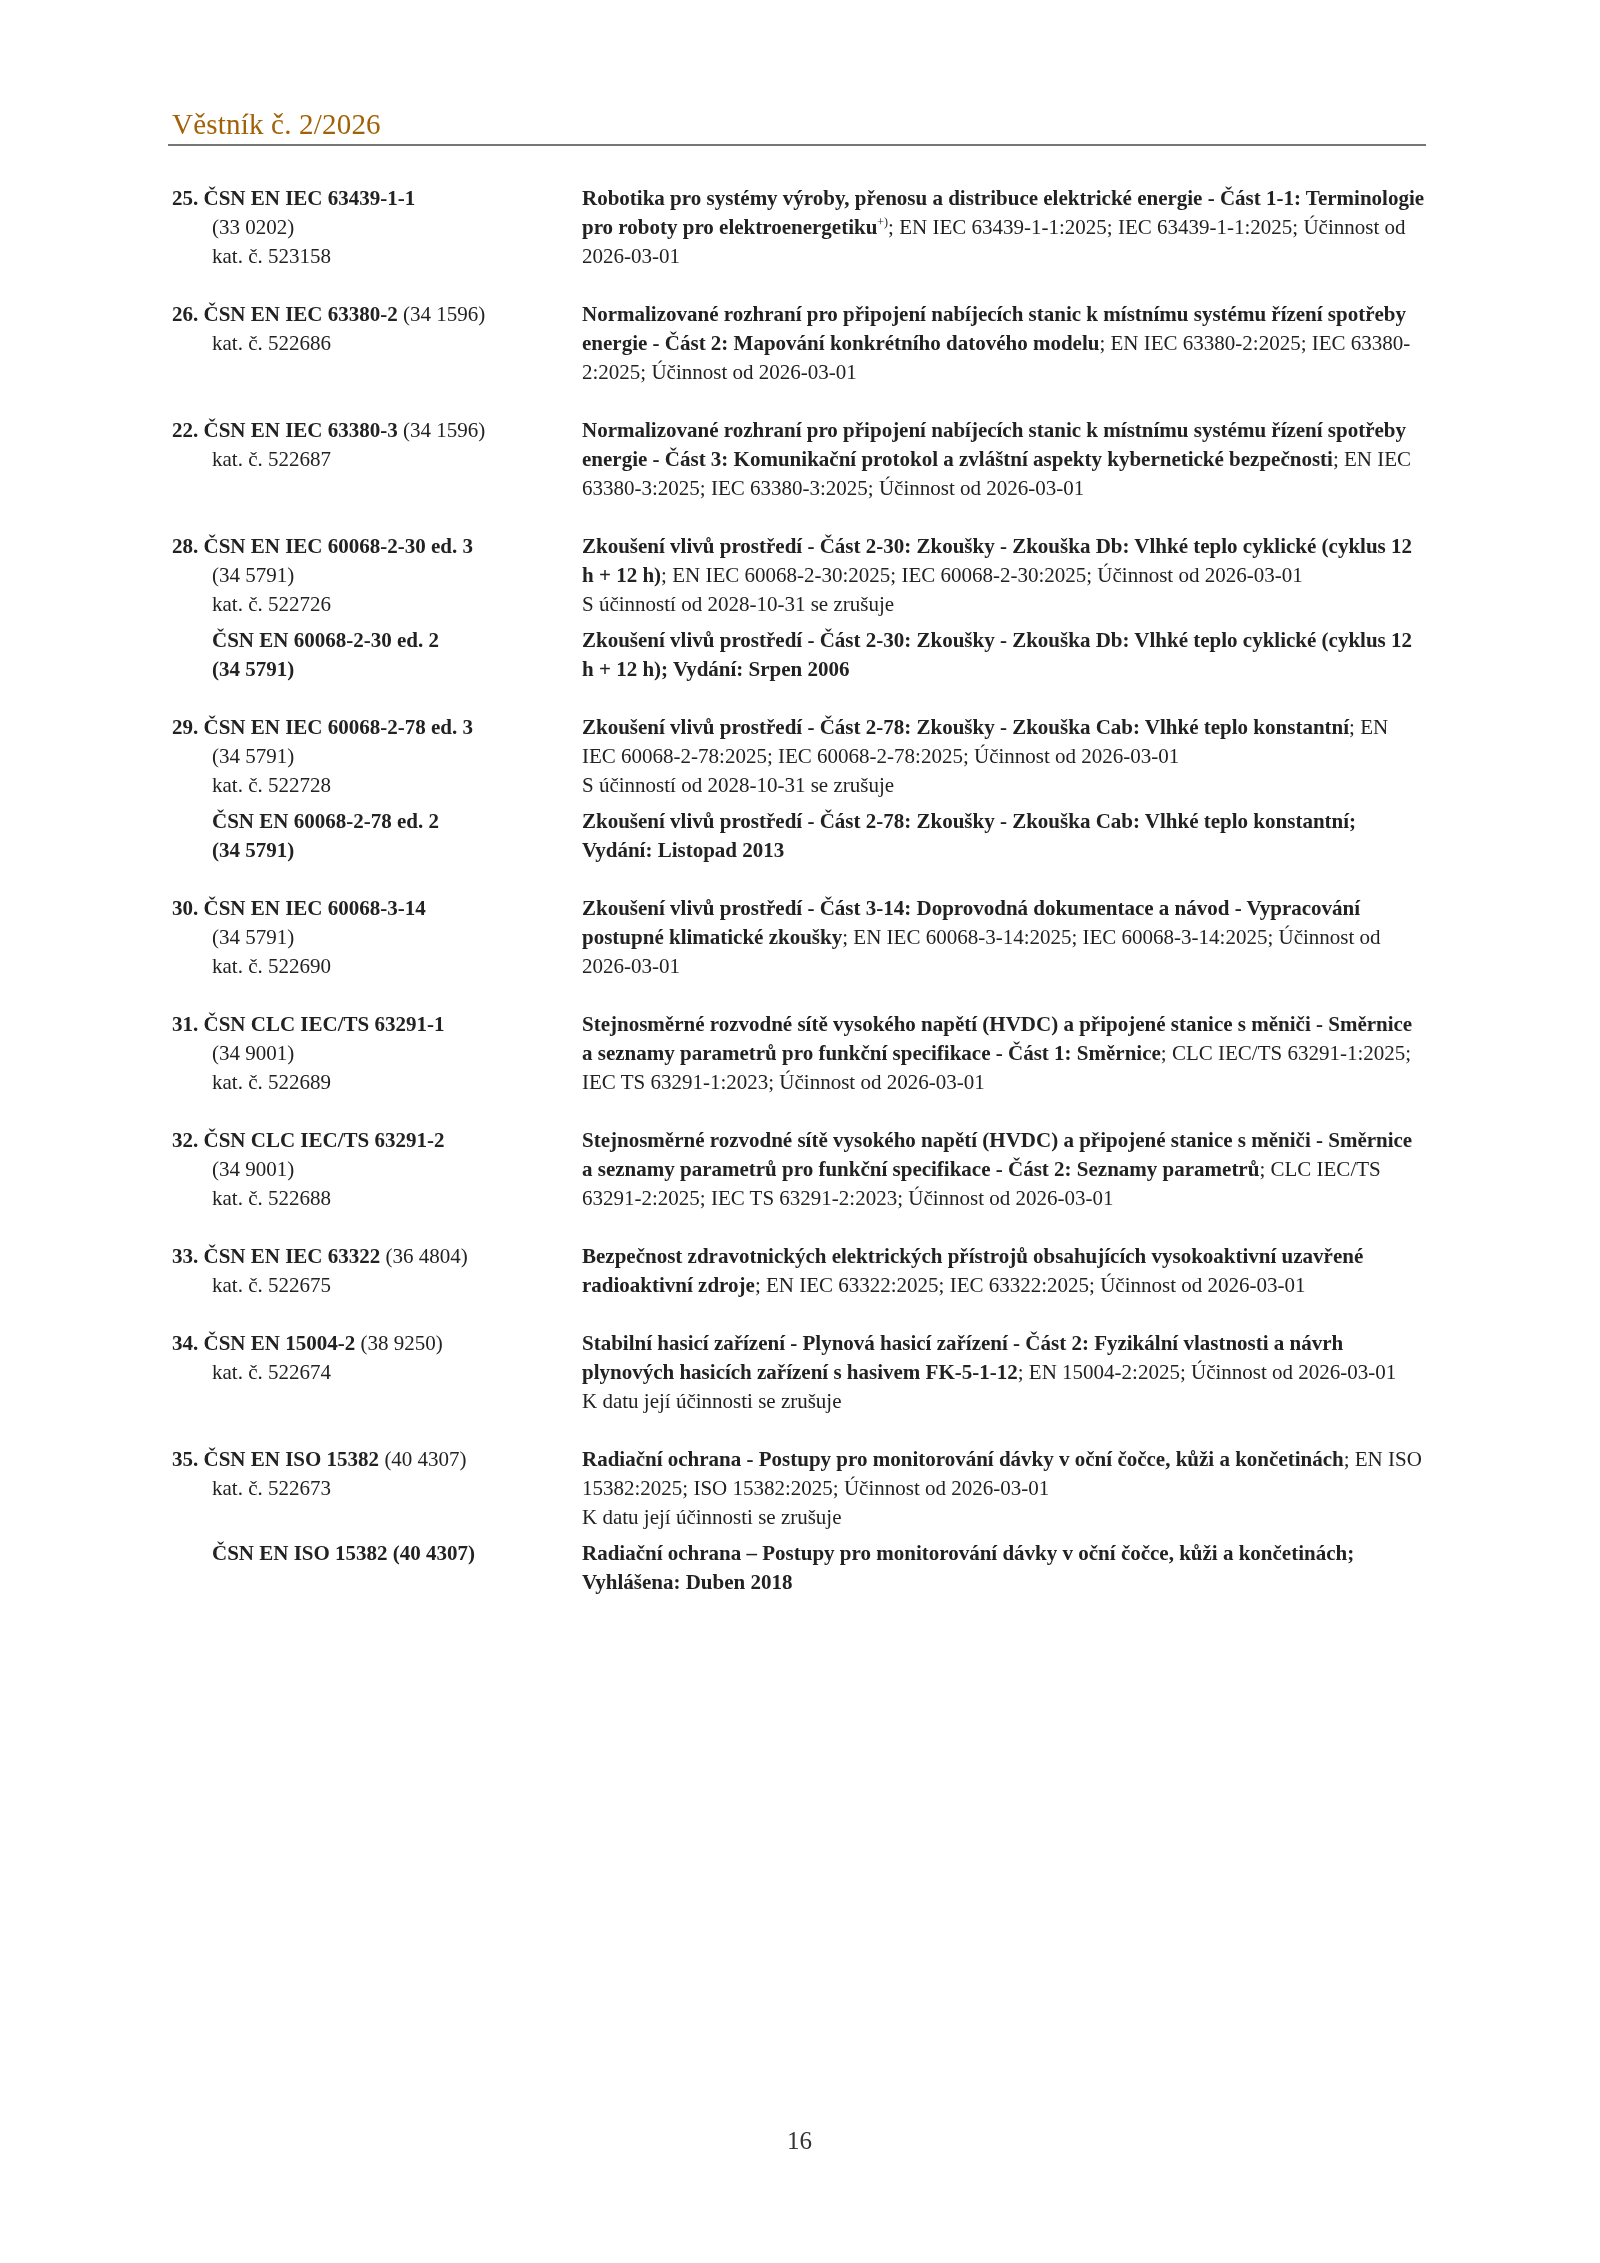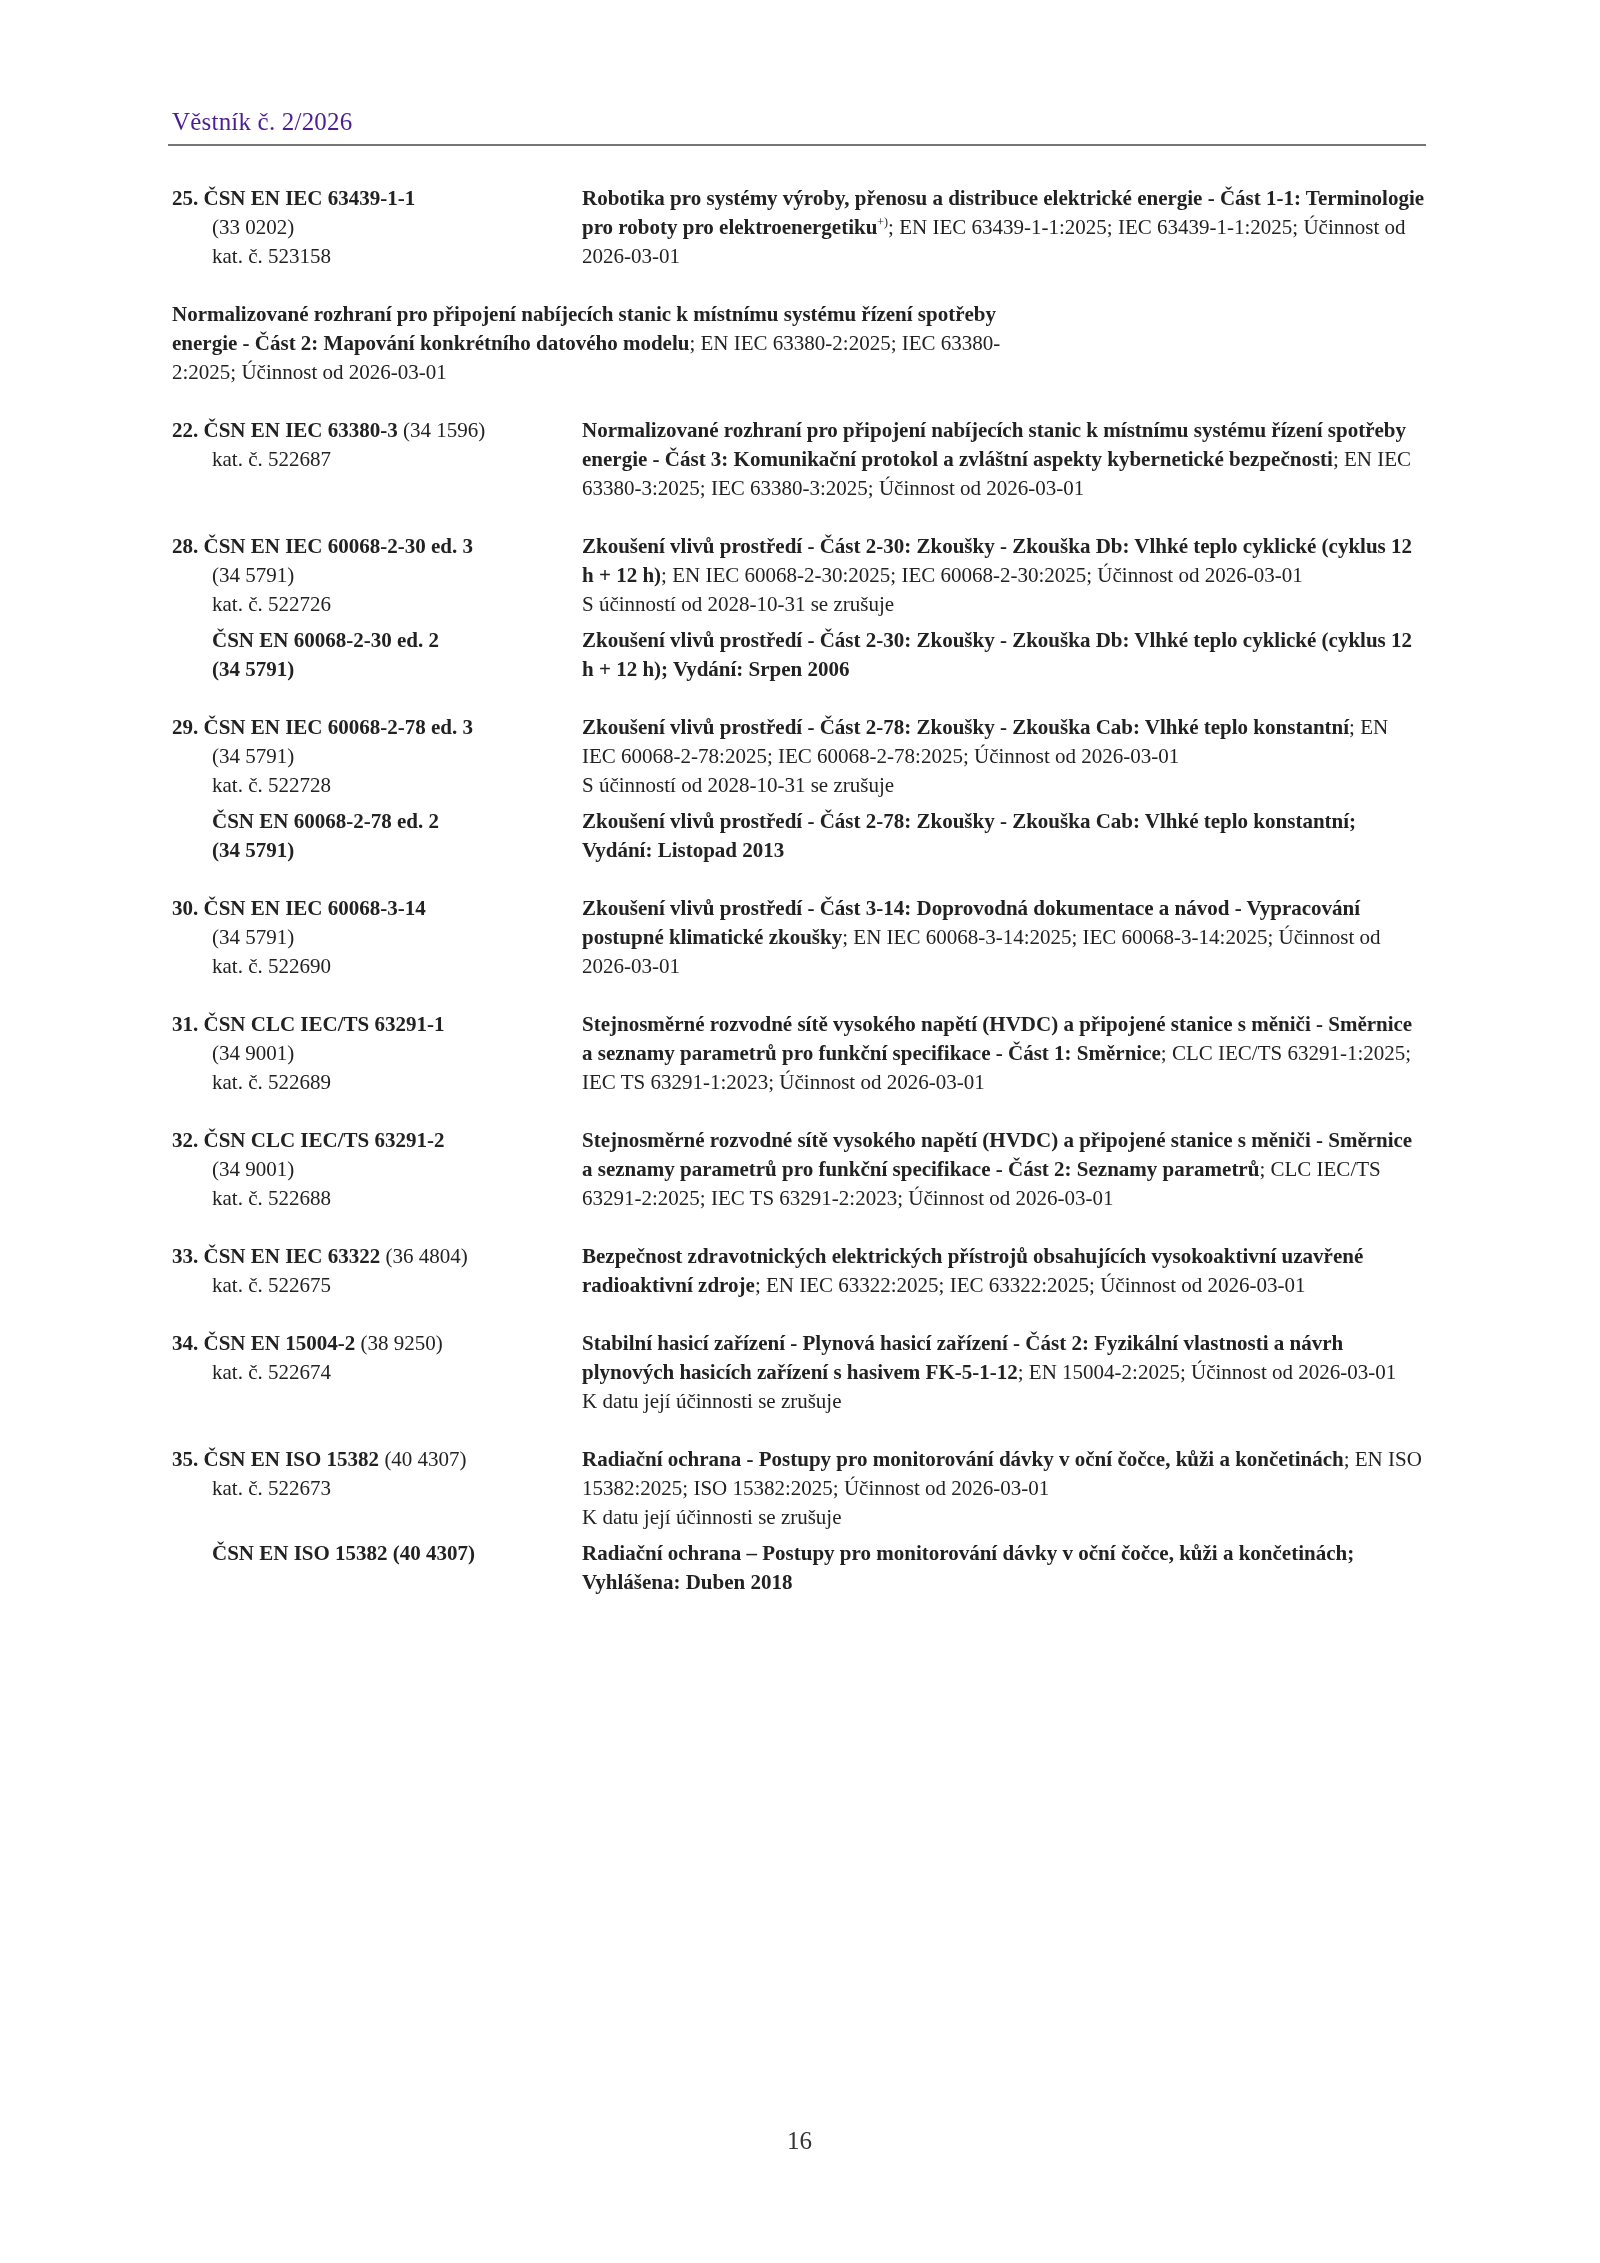--- a/index.html
+++ b/index.html
@@ -1,18 +1,18 @@
 <!DOCTYPE html>
 <html><head>
 <meta charset="utf-8">
 <style>
   html, body { margin: 0; padding: 0; background: #ffffff; }
   body { width: 1600px; height: 2263px; position: relative; overflow: hidden;
          font-family: "Liberation Serif", "DejaVu Serif", serif; color: #222222; }
-  .header { position: absolute; left: 172px; top: 108px; font-size: 25px; color: #4c1d95; letter-spacing: 0.2px; }
+  .header { position: absolute; left: 172px; top: 108px; font-size: 29px; color: #a16207; letter-spacing: 0.2px; }
   .rule { position: absolute; left: 168px; top: 144px; width: 1258px; height: 0; border-top: 2px solid #777777; }
   .entries { position: absolute; left: 172px; top: 184px; width: 1260px; }
   .entry { position: relative; margin-bottom: 29px; }
   .row { display: flex; align-items: flex-start; }
   .left { width: 410px; flex: 0 0 410px; font-size: 21px; line-height: 29px; }
   .right { width: 845px; font-size: 21px; line-height: 29px; }
   .num { font-weight: bold; }
   .code { font-weight: bold; }
   .sub { display: block; padding-left: 40px; }
   .b { font-weight: bold; }
@@ -39,20 +39,27 @@
       </div>
       <div class="right">
         <span class="b">Robotika pro systémy výroby, přenosu a distribuce elektrické energie - Část 1-1: Terminologie pro roboty pro elektroenergetiku</span><span class="sup">+)</span><span>; EN IEC 63439-1-1:2025; IEC 63439-1-1:2025; Účinnost od 2026-03-01</span>
         
       </div>
     </div>
 
   </div>
     <div class="entry">
     <div class="row">
+      <div class="left">
+        <span class="num">26.</span>
+        <span class="code"> ČSN EN IEC 63380-2</span>
+        <span> (34 1596)</span>
+        
+        <span class="sub">kat. č. 522686</span>
+      </div>
       <div class="right">
         <span class="b">Normalizované rozhraní pro připojení nabíjecích stanic k místnímu systému řízení spotřeby energie - Část 2: Mapování konkrétního datového modelu</span><span>; EN IEC 63380-2:2025; IEC 63380-2:2025; Účinnost od 2026-03-01</span>
         
       </div>
     </div>
 
   </div>
     <div class="entry">
     <div class="row">
       <div class="left">

